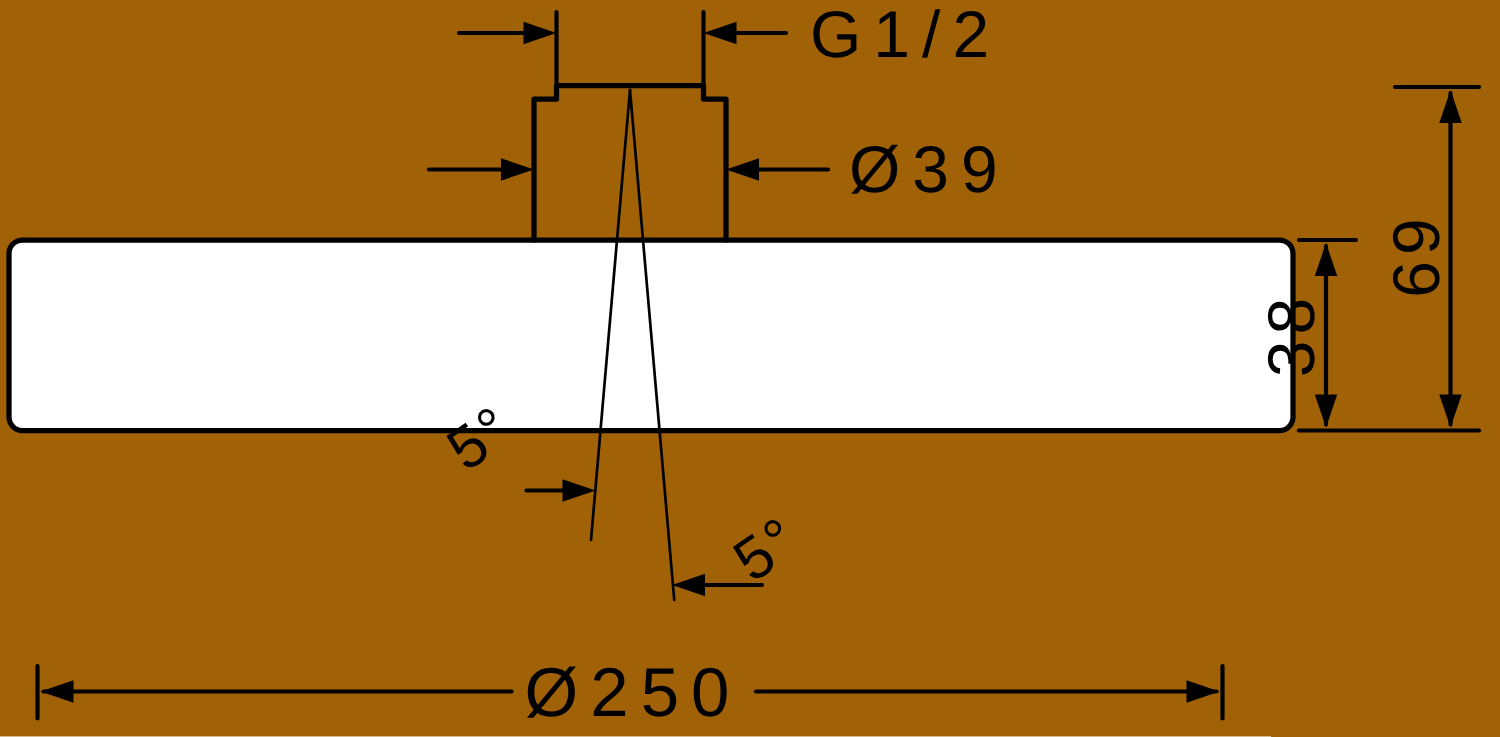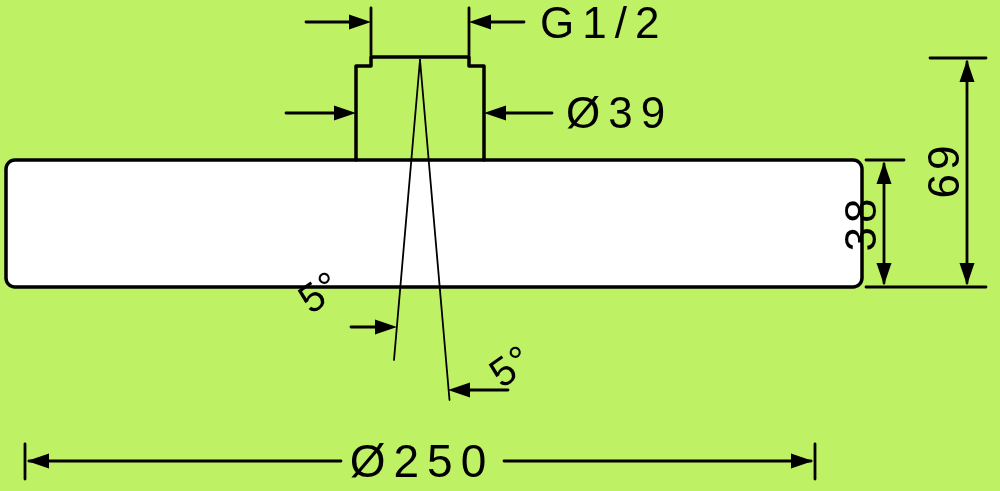--- a/index.html
+++ b/index.html
@@ -7,21 +7,21 @@
     padding: 0;
     background: #ffffff;
     width: 1000px;
     height: 491px;
     overflow: hidden;
   }
   .stage {
     position: relative;
     width: 1000px;
     height: 491px;
-    background: #bef264;
+    background: #a16207;
   }
   svg text {
     font-family: "Liberation Sans", "DejaVu Sans", sans-serif;
     fill: #000000;
   }
   .dim-label   { font-size: 44px; letter-spacing: 8px; }
   .dim-label-big { font-size: 46px; letter-spacing: 8px; }
   .dim-vert    { font-size: 44px; letter-spacing: 4px; }
   .angle-label { font-size: 40px; letter-spacing: 2px; }
 

